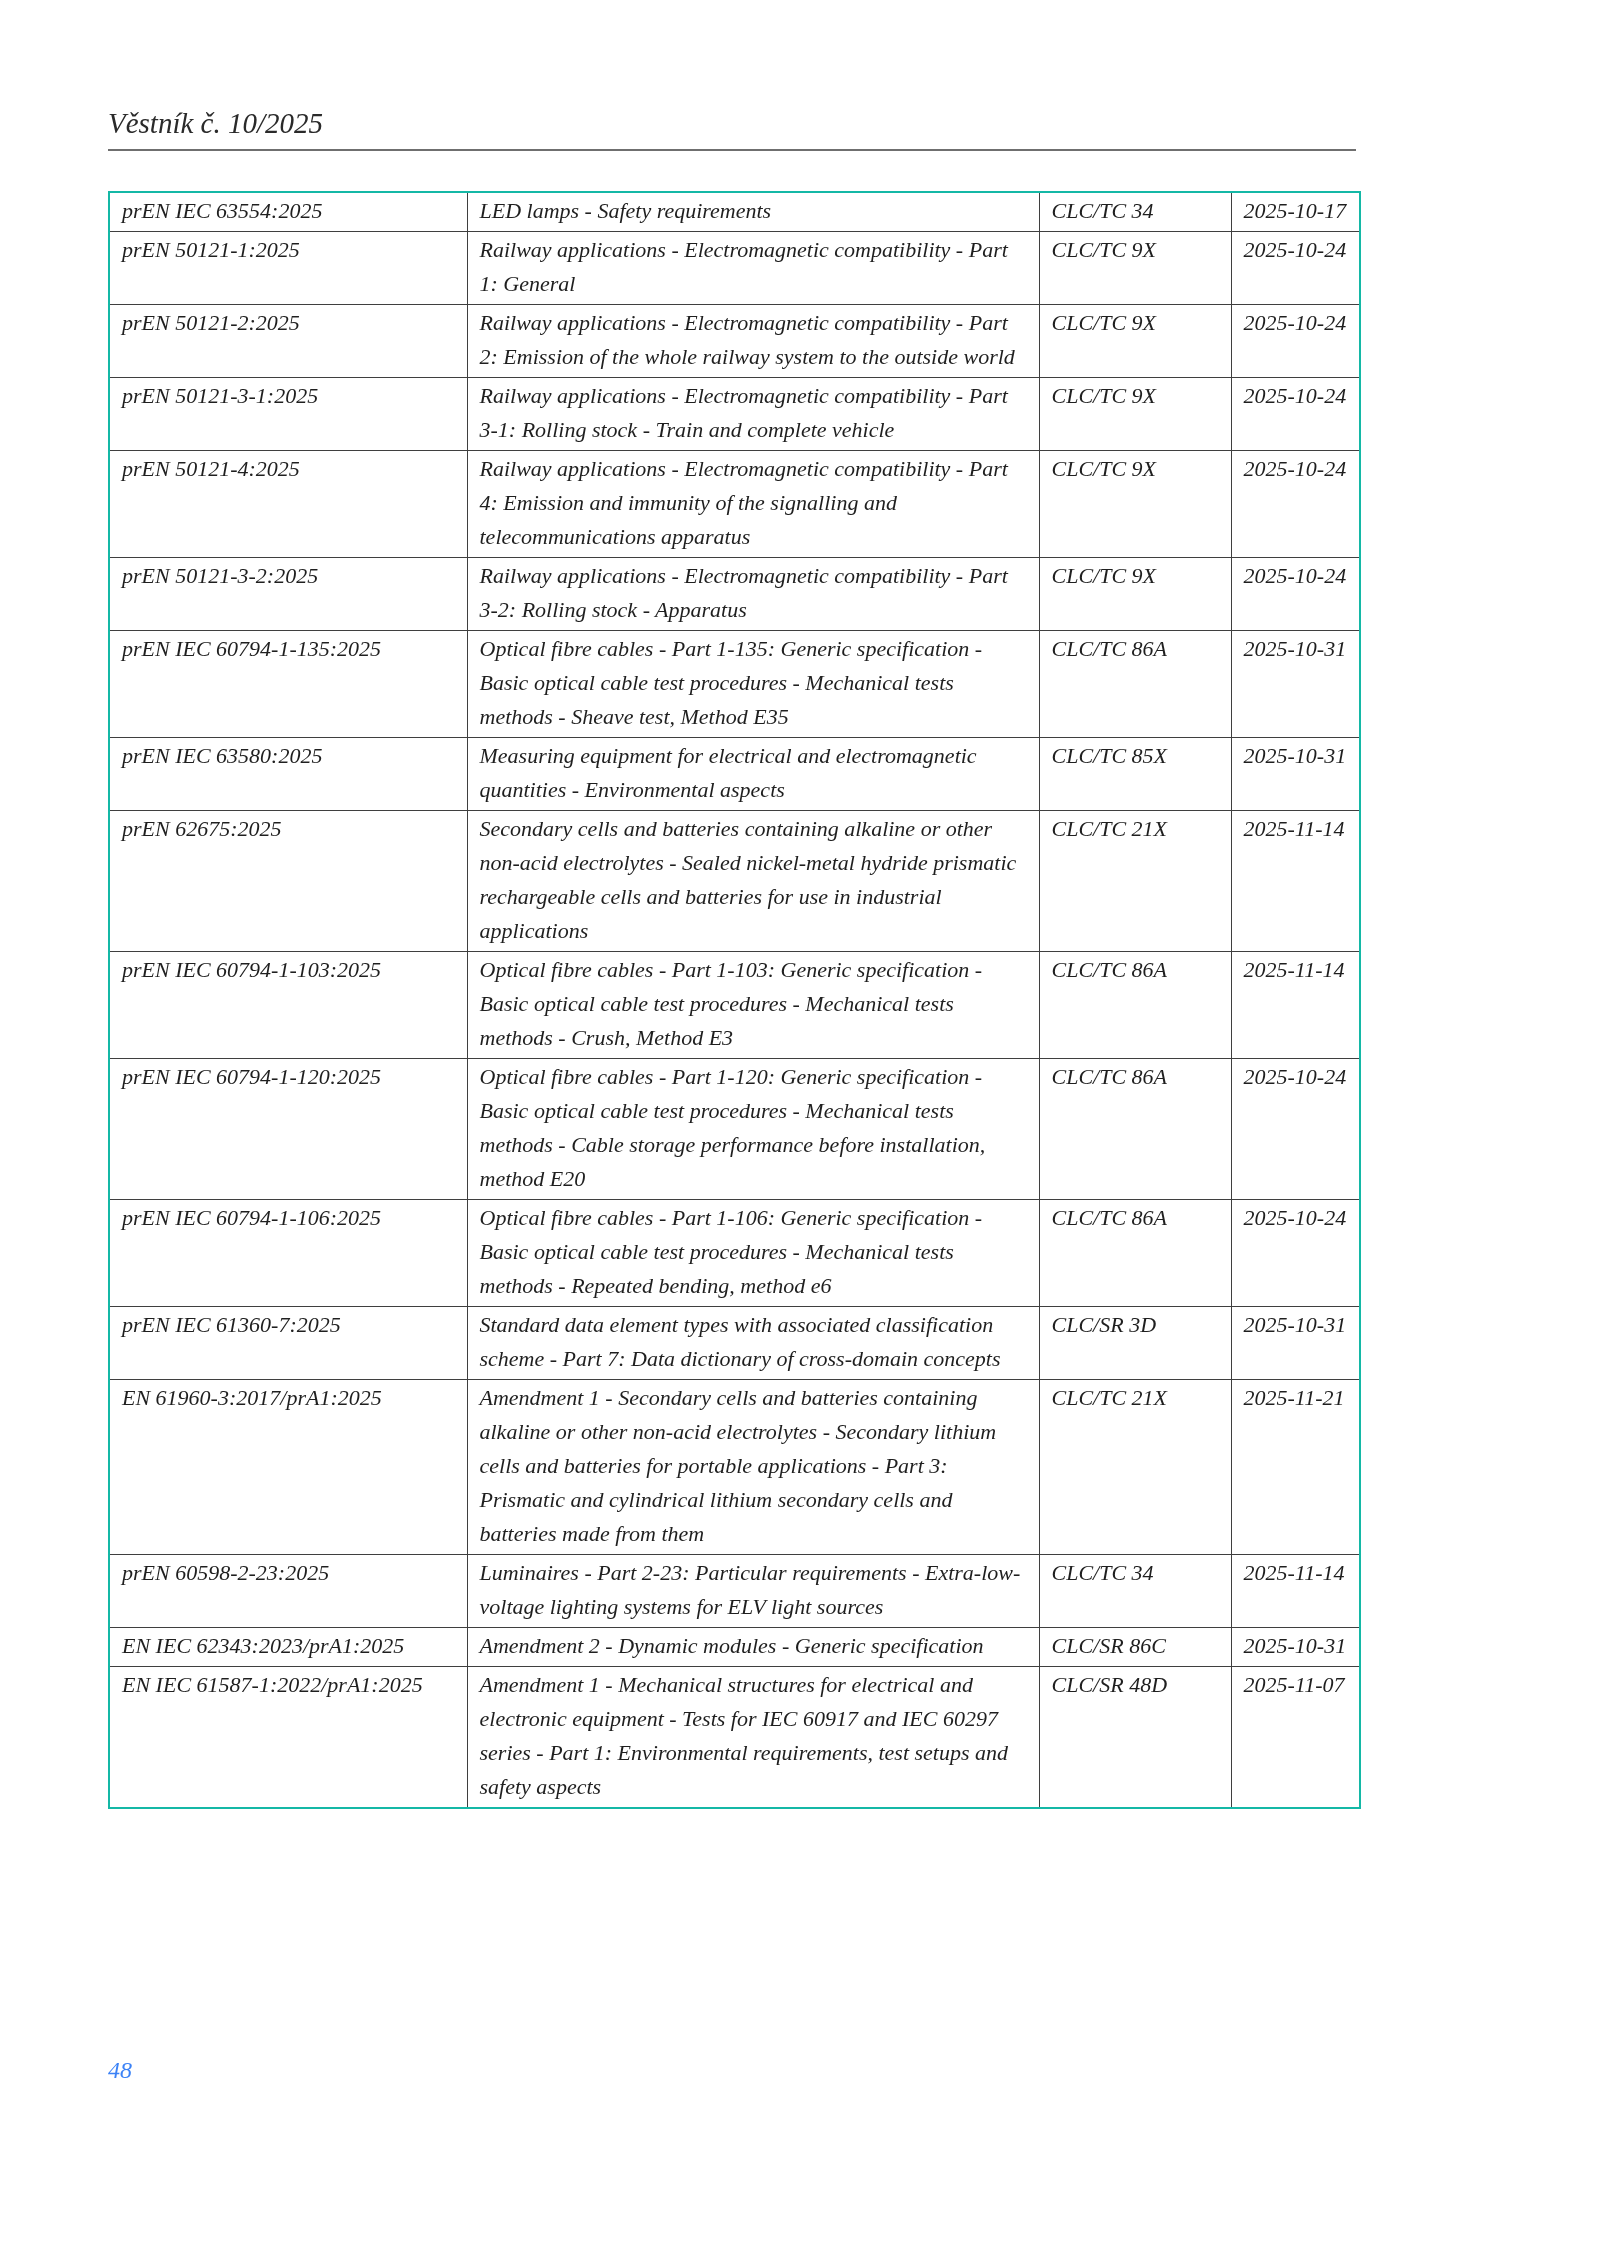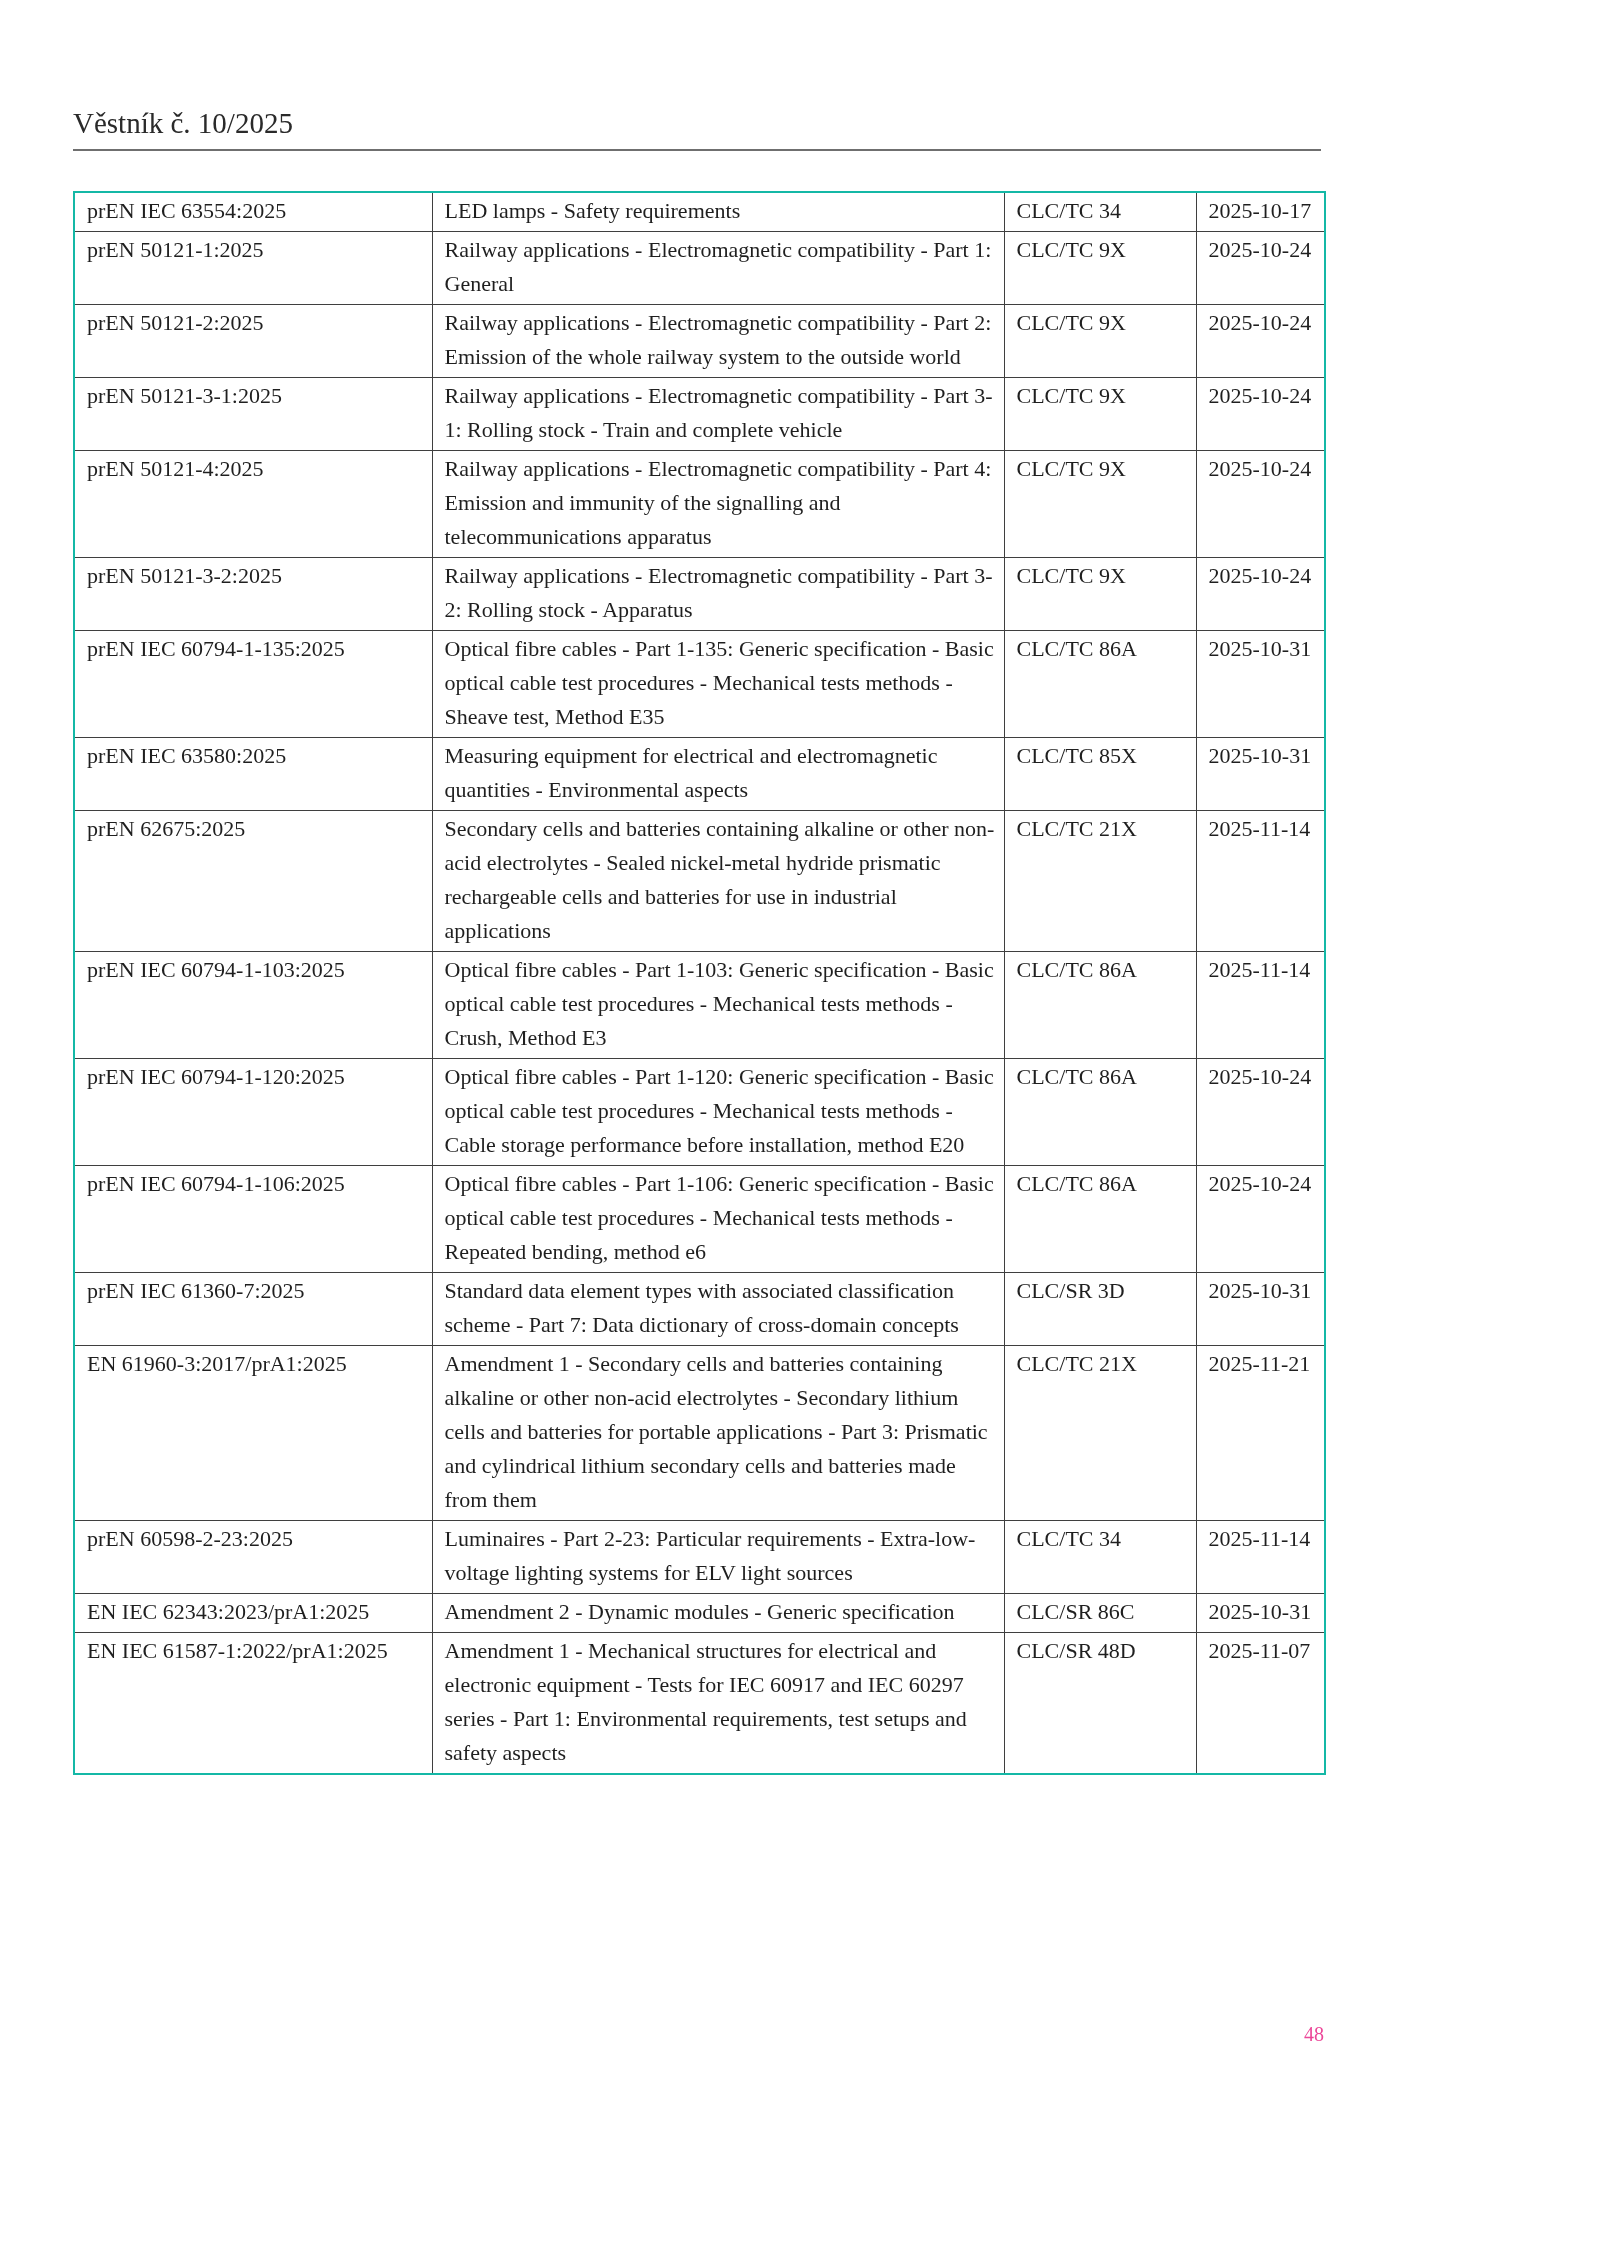--- a/index.html
+++ b/index.html
@@ -14,22 +14,23 @@
     color: #1f1f1f;
     -webkit-font-smoothing: antialiased;
   }
   .page {
     position: relative;
     width: 1600px;
     height: 2263px;
     overflow: hidden;
   }
   .content {
-    margin-left: 73px;
+    margin-left: 108px;
     width: 1251px;
+    font-style: italic;
   }
   .header {
     padding-top: 106px;
     font-size: 29px;
     line-height: 34px;
     color: #2a2a2a;
   }
   .header-rule {
     border: none;
     border-top: 2px solid #6f6f6f;
@@ -53,23 +54,23 @@
     overflow: hidden;
   }
   col.c-code      { width: 358px; }
   col.c-desc      { width: 572px; }
   col.c-committee { width: 192px; }
   col.c-date      { width: 129px; }
   td.cell-date { white-space: nowrap; }
   .footer {
     margin-top: 248px;
     width: 1251px;
-    text-align: right;
-    font-size: 20px;
-    color: #ec4899;
+    text-align: left;
+    font-size: 24px;
+    color: #3b82f6;
   }
 </style>
 </head>
 <body>
 
 <div class="page">
   <div class="content">
 
     <div class="header">
       <span>Věstník č. 10/2025</span>

